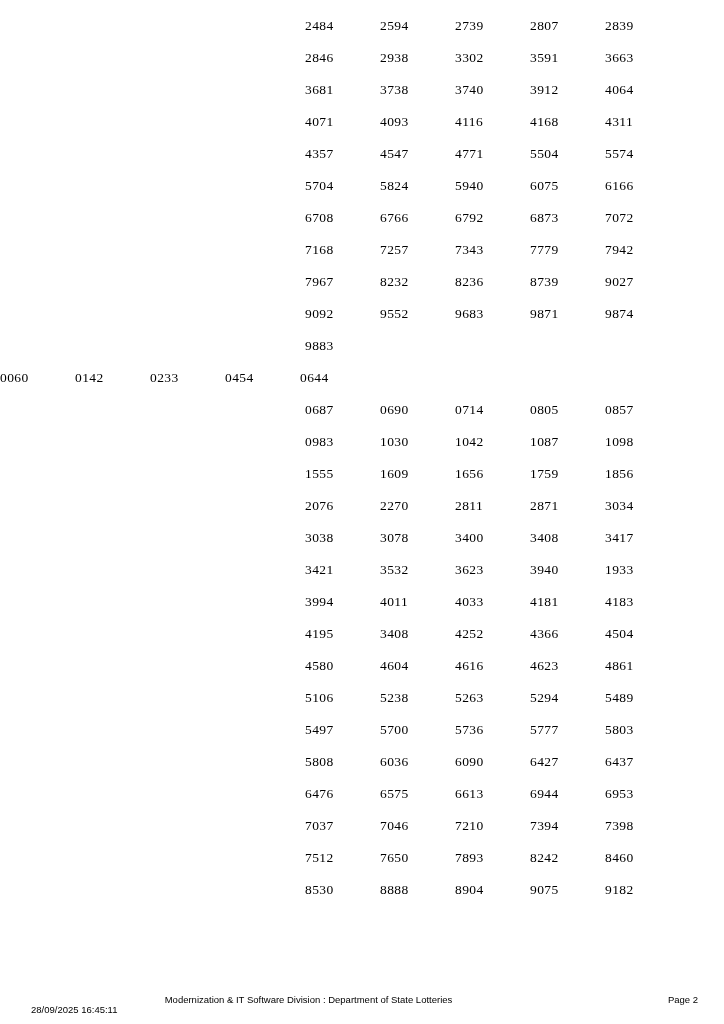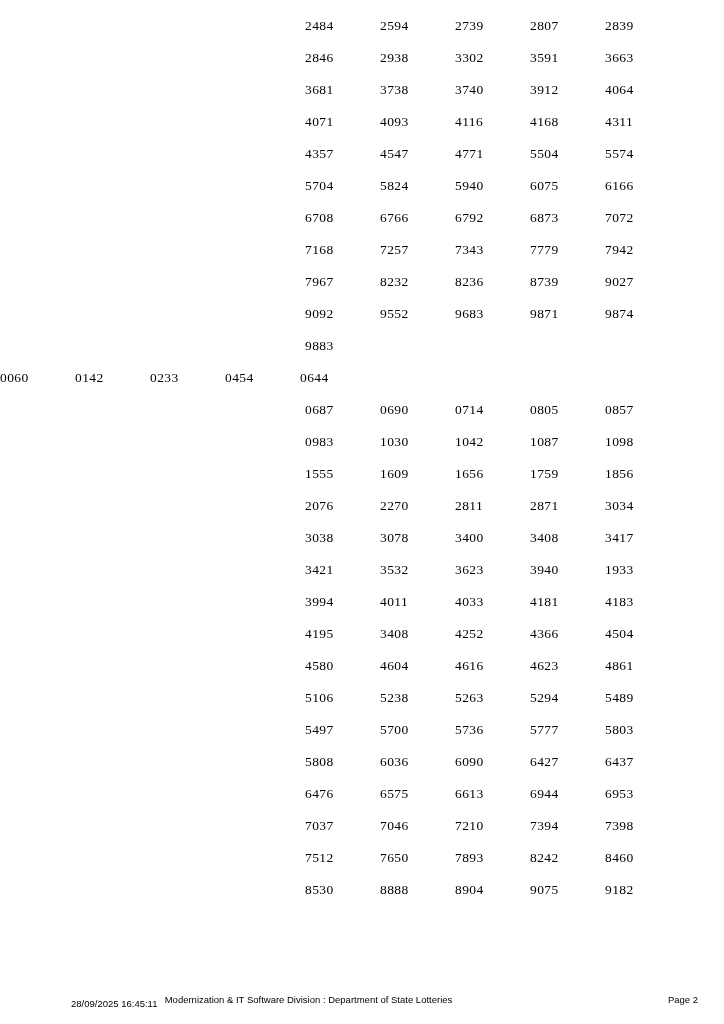--- a/index.html
+++ b/index.html
@@ -61,23 +61,22 @@
     left: 0;
     bottom: 14px;
     width: 724px;
     height: 16px;
     font-size: 9.5px;
     font-family: "Liberation Sans", sans-serif;
   }
   .footer-left {
     position: absolute;
     left: 31px;
-    top: 4px;
+    top: 10px;
     white-space: nowrap;
-    margin-left: 40px;
   }
   .footer-center {
     position: absolute;
     left: 0;
     top: 0;
     width: 589px;
     text-align: center;
     white-space: nowrap;
     margin-left: 14px;
   }

